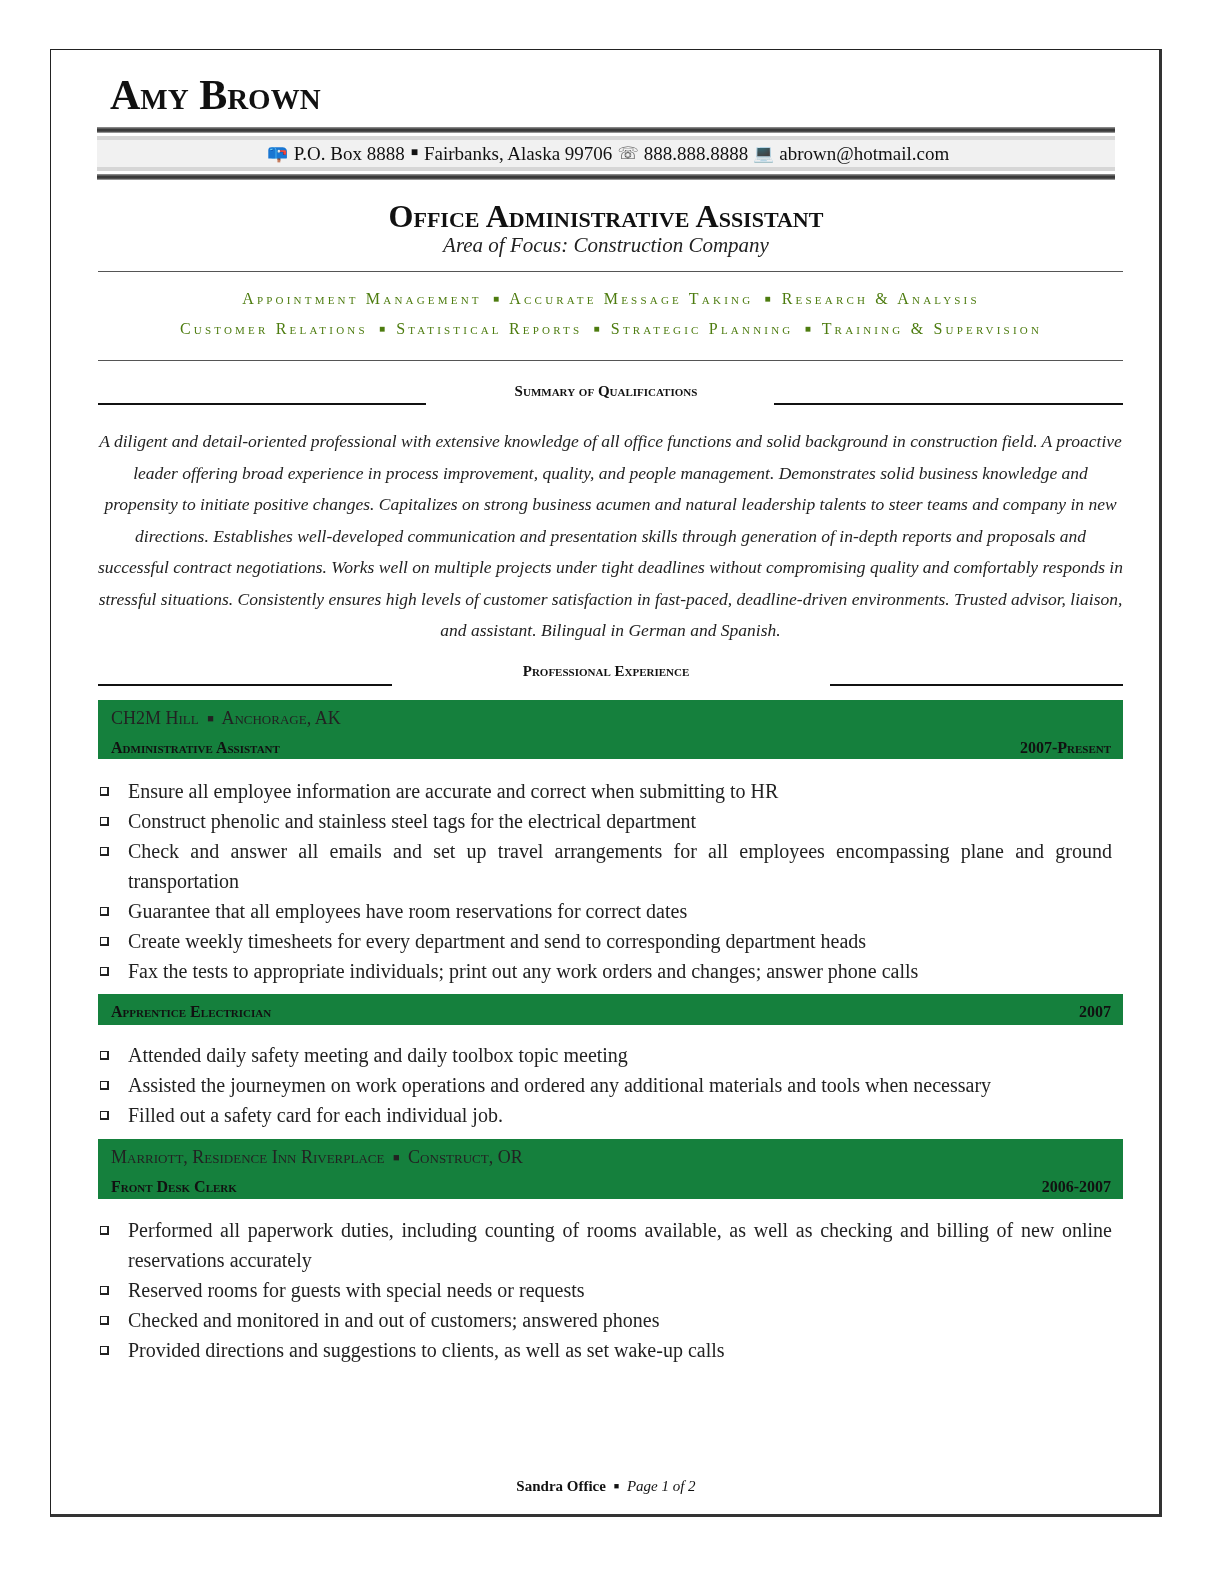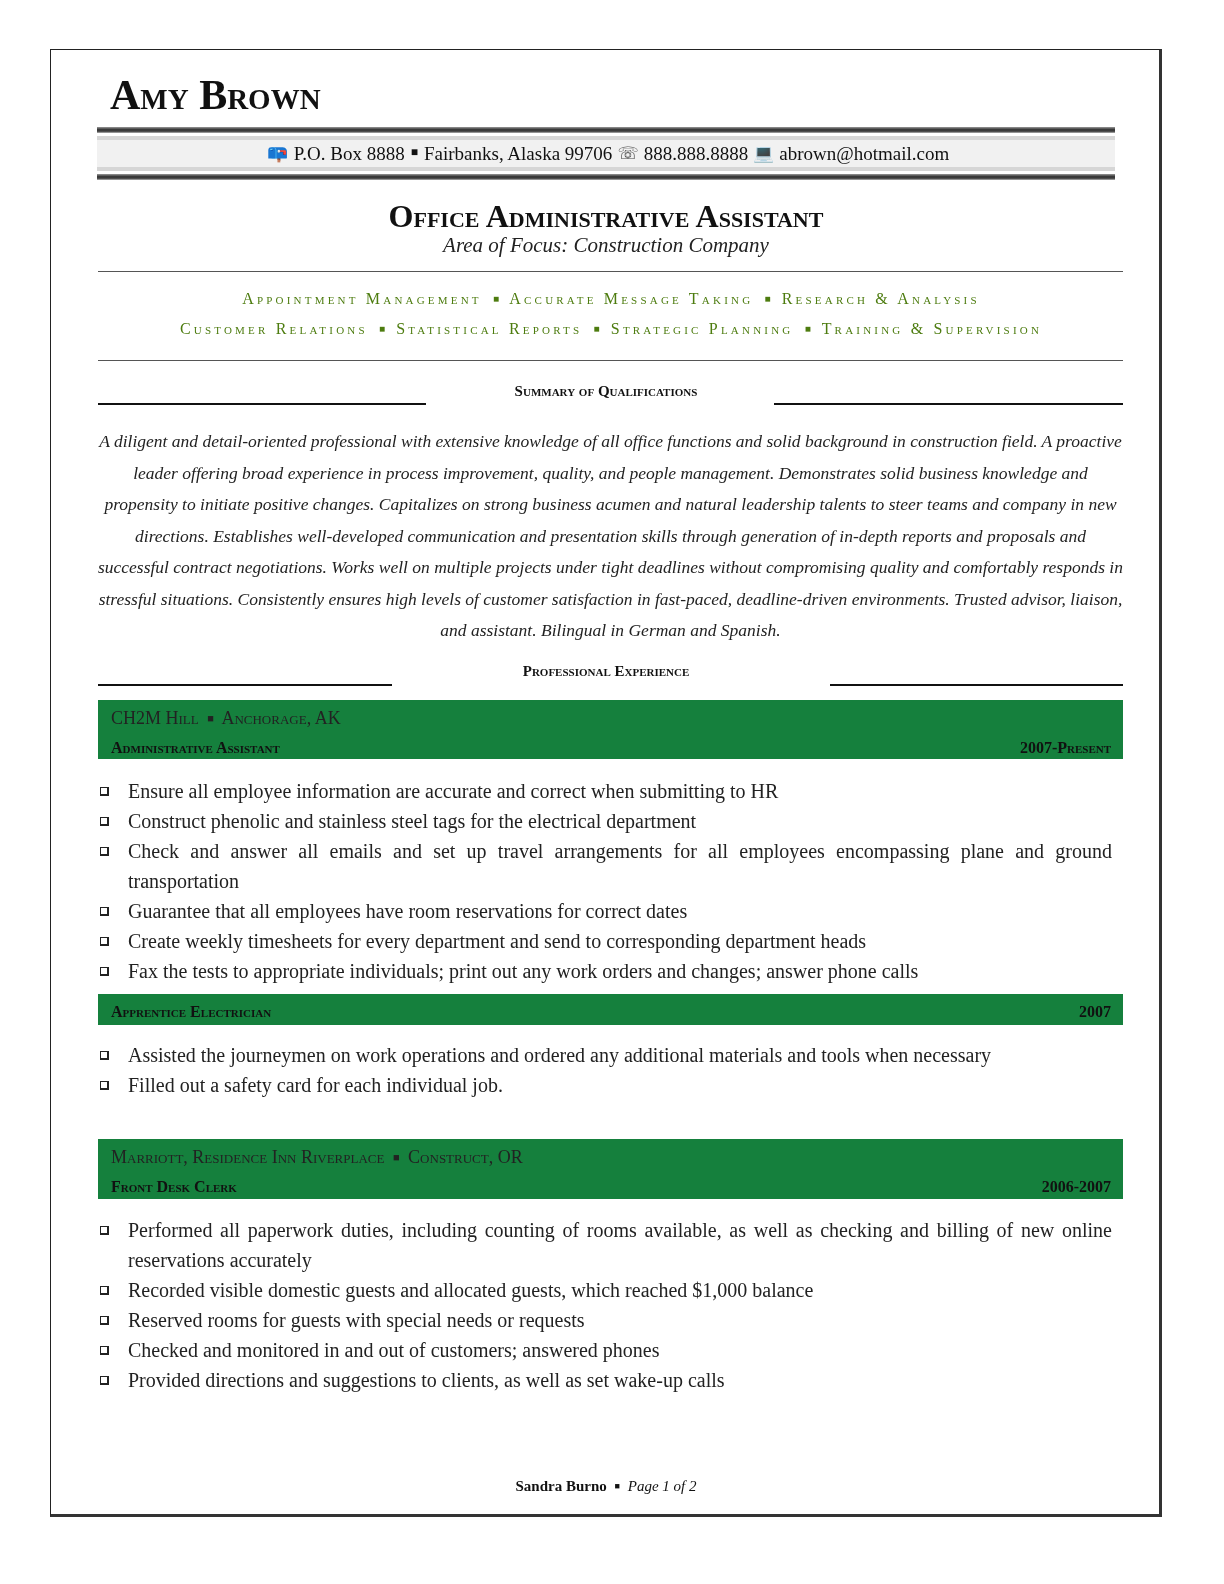--- a/index.html
+++ b/index.html
@@ -131,38 +131,38 @@
   <li><span class="box"></span><span>Guarantee that all employees have room reservations for correct dates</span></li>
   <li><span class="box"></span><span>Create weekly timesheets for every department and send to corresponding department heads</span></li>
   <li><span class="box"></span><span>Fax the tests to appropriate individuals; print out any work orders and changes; answer phone calls</span></li>
 </ul>
 
 <div class="job-band" style="top:994px; height:31px;">
   <div class="job-role" style="top:9px;">Apprentice Electrician</div>
   <div class="job-dates" style="top:9px;">2007</div>
 </div>
 <ul class="bullets" style="top:1040px;">
+  <li><span class="box"></span><span>Attended daily safety meeting and daily toolbox topic meeting</span></li>
   <li><span class="box"></span><span>Assisted the journeymen on work operations and ordered any additional materials and tools when necessary</span></li>
   <li><span class="box"></span><span>Filled out a safety card for each individual job.</span></li>
 </ul>
 
 <div class="job-band" style="top:1139px; height:60px;">
   <div class="job-company" style="top:8px;">
     <span>Marriott, Residence Inn Riverplace</span>
     <span class="sep">■</span>
     <span>Construct, OR</span>
   </div>
   <div class="job-role" style="top:39px;">Front Desk Clerk</div>
   <div class="job-dates" style="top:39px;">2006-2007</div>
 </div>
 <ul class="bullets" style="top:1215px;">
   <li><span class="box"></span><span>Performed all paperwork duties, including counting of rooms available, as well as checking and billing of new online reservations accurately</span></li>
-  <li><span class="box"></span><span>Recorded visible domestic guests and allocated guests, which reached $1,000 balance</span></li>
   <li><span class="box"></span><span>Reserved rooms for guests with special needs or requests</span></li>
   <li><span class="box"></span><span>Checked and monitored in and out of customers; answered phones</span></li>
   <li><span class="box"></span><span>Provided directions and suggestions to clients, as well as set wake-up calls</span></li>
 </ul>
 
 <div class="footer">
-  <span class="author">Sandra Burno</span>
+  <span class="author">Sandra Office</span>
   <span class="sep">■</span>
   <span class="page">Page 1 of 2</span>
 </div>
 
 </body></html>

